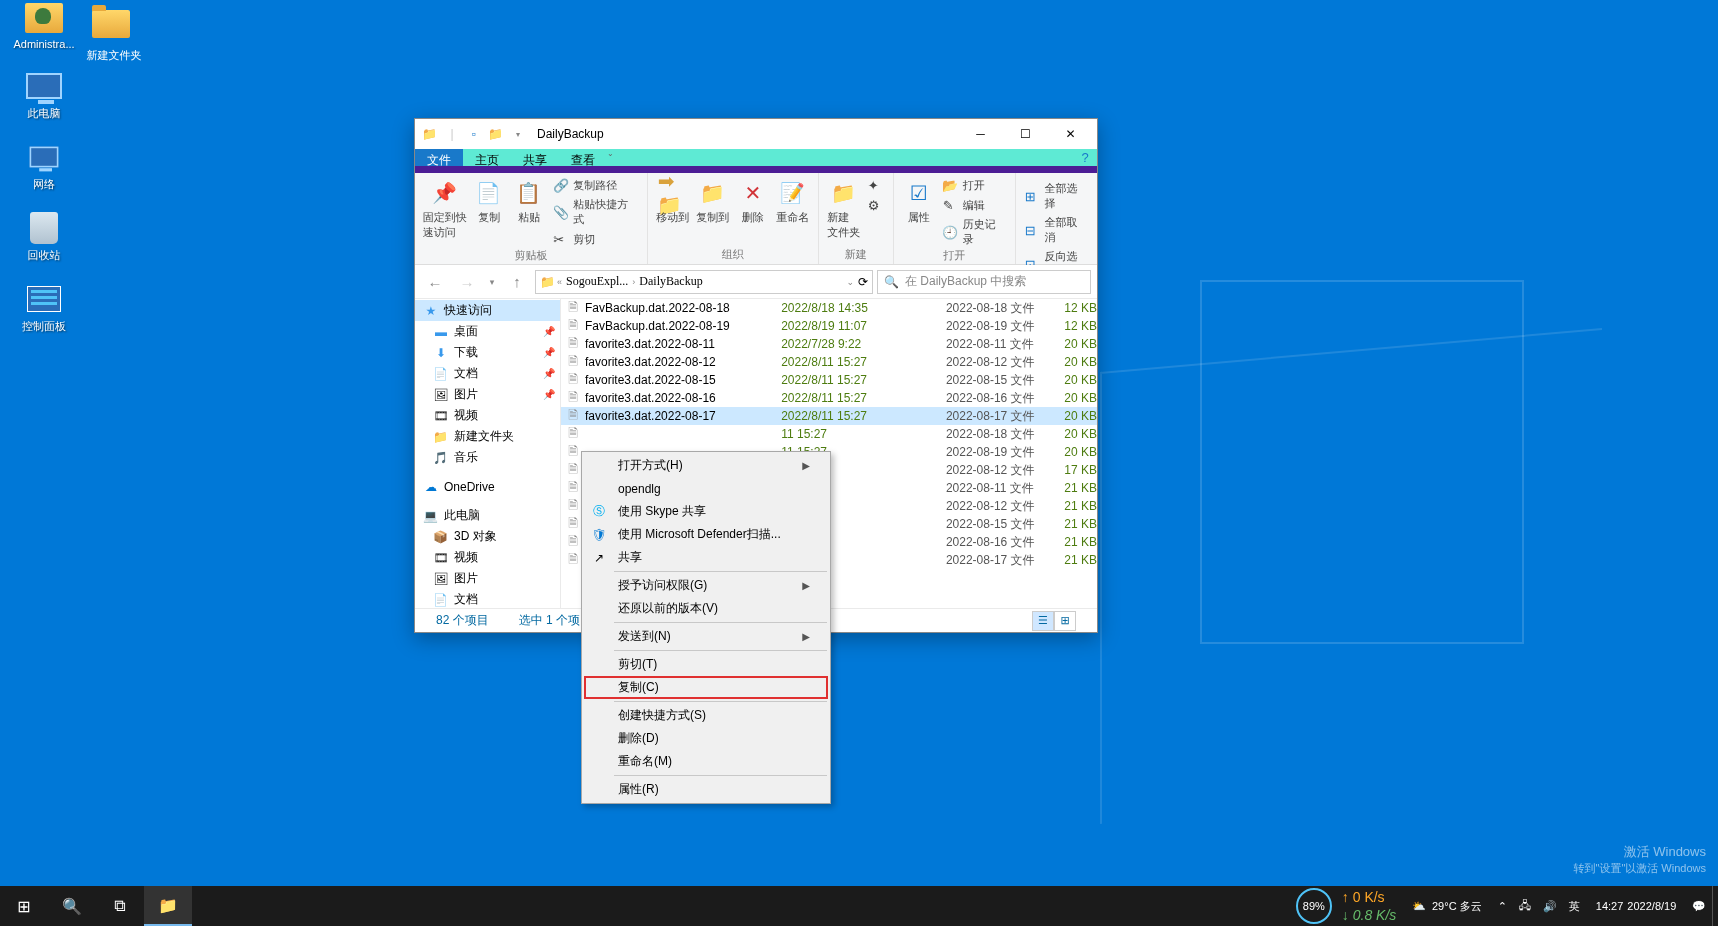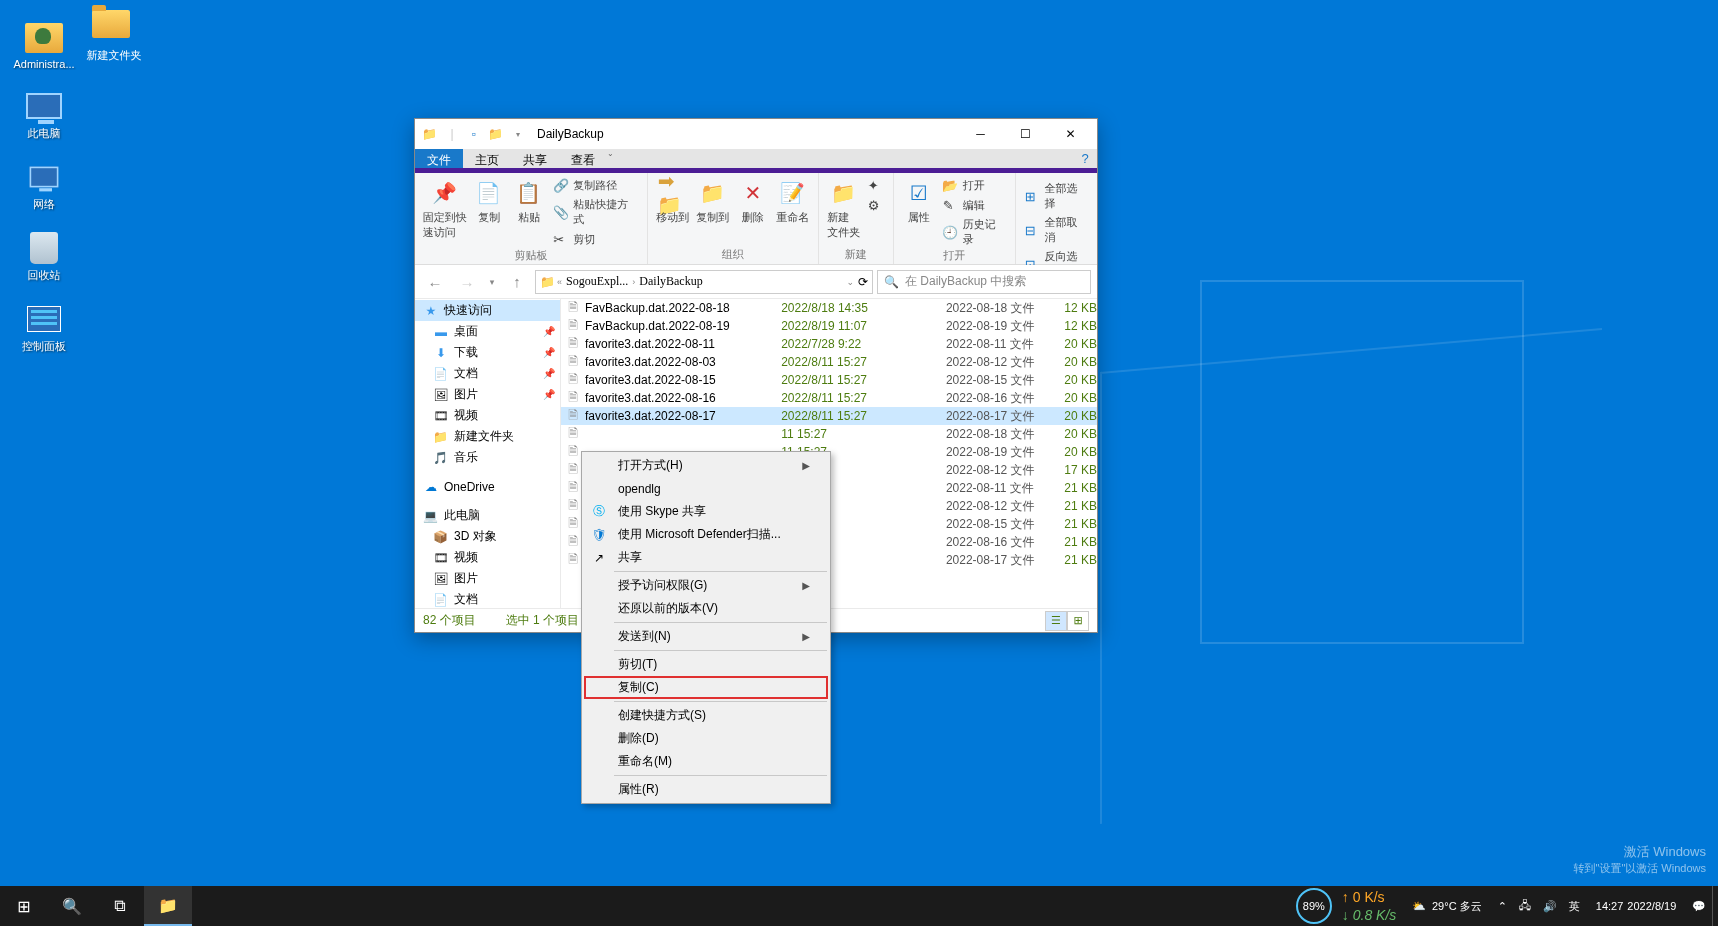--- a/index.html
+++ b/index.html
@@ -4,39 +4,39 @@
 <style>
 * { margin: 0; padding: 0; box-sizing: border-box; font-family: "Segoe UI", "Microsoft YaHei", sans-serif; }
 body { width: 1718px; height: 926px; background: #0078d7; position: relative; overflow: hidden; }
 
 
 .wallpaper { position: absolute; inset: 0; background: #0078d7; overflow: hidden; }
 .wallpaper::before { content: ''; position: absolute; left: 1200px; top: 280px; width: 320px; height: 360px; border: 2px solid rgba(255,255,255,0.15); }
 .wallpaper::after { content: ''; position: absolute; left: 1100px; top: 350px; width: 500px; height: 450px; border-left: 2px solid rgba(255,255,255,0.12); border-top: 2px solid rgba(255,255,255,0.12); transform: skewY(-5deg); }
 
 
-.desktop-icons { position: absolute; top: 20px; left: 10px; display: flex; flex-direction: column; gap: 18px; }
+.desktop-icons { position: absolute; top: 0; left: 10px; display: flex; flex-direction: column; gap: 18px; }
 .desktop-icon { width: 68px; text-align: center; color: #fff; font-size: 11px; cursor: pointer; }
 .desktop-icon .di-glyph { width: 44px; height: 36px; margin: 0 auto 2px; display: flex; align-items: center; justify-content: center; }
 .desktop-icon span { text-shadow: 1px 1px 2px rgba(0,0,0,0.6); display: block; white-space: nowrap; overflow: hidden; text-overflow: ellipsis; }
 
 
 .desktop-icon-2 { position: absolute; top: 10px; left: 80px; width: 68px; text-align: center; color: #fff; font-size: 11px; }
 .desktop-icon-2 .di-glyph { width: 44px; height: 36px; margin: 0 auto 2px; }
 
 
 .explorer { position: absolute; left: 414px; top: 118px; width: 684px; height: 515px; background: #fff; border: 1px solid #888; box-shadow: 0 6px 20px rgba(0,0,0,0.3); display: flex; flex-direction: column; }
 .titlebar { height: 30px; background: #fff; display: flex; align-items: center; padding: 0 4px; }
 .titlebar .tb-icons { display: flex; gap: 0; align-items: center; }
 .titlebar .tb-icon { width: 22px; height: 22px; display: flex; align-items: center; justify-content: center; font-size: 12px; }
 .titlebar-title { margin-left: 8px; font-size: 12px; color: #000; }
 .win-controls { margin-left: auto; display: flex; }
 .win-btn { width: 45px; height: 29px; display: flex; align-items: center; justify-content: center; font-size: 12px; cursor: pointer; }
 
-.tabs-row { height: 24px; background: #e5e5e5; display: flex; align-items: stretch; border-bottom: 5px solid #4c1d95; }
+.tabs-row { height: 24px; background: #5eead4; display: flex; align-items: stretch; border-bottom: 7px solid #4c1d95; }
 .tab { padding: 3px 12px; font-size: 12px; cursor: pointer; }
 .tab.active { background: #1979ca; color: #fff; }
 .help-icon { margin-left: auto; width: 24px; display: flex; align-items: center; justify-content: center; color: #1979ca; font-size: 13px; position: relative; }
 .help-caret { font-size: 8px; color: #666; margin-right: 4px; }
 
 .ribbon { height: 92px; background: #f5f6f7; border-bottom: 1px solid #ddd; display: flex; }
 .ribbon-group { border-right: 1px solid #e3e3e3; padding: 3px 6px 0; display: flex; flex-direction: column; align-items: center; justify-content: space-between; font-size: 11px; color: #666; }
 .ribbon-group-label { font-size: 11px; color: #777; padding-bottom: 2px; }
 .ribbon-big { display: flex; gap: 2px; }
 .ribbon-btn { display: flex; flex-direction: column; align-items: center; gap: 2px; font-size: 11px; color: #444; min-width: 38px; cursor: pointer; padding: 2px; }
@@ -70,21 +70,21 @@
 
 .file-list { flex: 1; overflow-y: scroll; font-size: 12px; }
 .file-row { display: flex; align-items: center; height: 18px; cursor: pointer; }
 .file-row.selected { background: #cce8ff; }
 .file-row .fc-name { width: 230px; display: flex; align-items: center; gap: 4px; padding-left: 4px; }
 .file-row .fc-date { width: 122px; color: #4d7c0f; }
 .file-row .fc-type { width: 106px; color: #555; margin-left: 48px; }
 .file-row .fc-size { width: 52px; text-align: right; color: #4d7c0f; }
 .file-icon { width: 16px; height: 16px; display: flex; align-items: center; justify-content: center; color: #888; }
 
-.statusbar { height: 24px; border-top: 1px solid #eaeaea; display: flex; align-items: center; font-size: 12px; color: #4d7c0f; padding: 0 8px; gap: 30px; }
+.statusbar { height: 24px; border-top: 1px solid #eaeaea; display: flex; align-items: center; font-size: 12px; color: #0369a1; padding: 0 21px; gap: 30px; }
 .statusbar .view-toggle { margin-left: auto; display: flex; gap: 0; }
 .statusbar .vt { width: 22px; height: 20px; border: 1px solid #ccc; display: flex; align-items: center; justify-content: center; font-size: 11px; }
 
 
 .context-menu { position: absolute; left: 581px; top: 451px; width: 250px; background: #f0f0f0; border: 1px solid #a8a8a8; box-shadow: 3px 3px 6px rgba(0,0,0,0.25); font-size: 12px; z-index: 100; padding: 2px; }
 .ctx-item { height: 23px; display: flex; align-items: center; padding: 0 18px 0 34px; cursor: pointer; position: relative; }
 .ctx-item .ctx-icon { position: absolute; left: 6px; width: 18px; height: 18px; display: flex; align-items: center; justify-content: center; }
 .ctx-item .ctx-arrow { margin-left: auto; font-size: 10px; color: #555; }
 .ctx-sep { height: 1px; background: #c8c8c8; margin: 2px 1px 2px 30px; }
 .ctx-highlight { border: 2px solid #e03030; padding: 0 16px 0 32px; height: 23px; }
@@ -415,21 +415,21 @@
               <span class="file-icon">🗎</span>
               <span>favorite3.dat.2022-08-11</span>
             </div>
             <div class="fc-date">2022/7/28 9:22</div>
             <div class="fc-type">2022-08-11 文件</div>
             <div class="fc-size">20 KB</div>
           </div>
           <div class="file-row">
             <div class="fc-name">
               <span class="file-icon">🗎</span>
-              <span>favorite3.dat.2022-08-03</span>
+              <span>favorite3.dat.2022-08-12</span>
             </div>
             <div class="fc-date">2022/8/11 15:27</div>
             <div class="fc-type">2022-08-12 文件</div>
             <div class="fc-size">20 KB</div>
           </div>
           <div class="file-row">
             <div class="fc-name">
               <span class="file-icon">🗎</span>
               <span>favorite3.dat.2022-08-15</span>
             </div>

